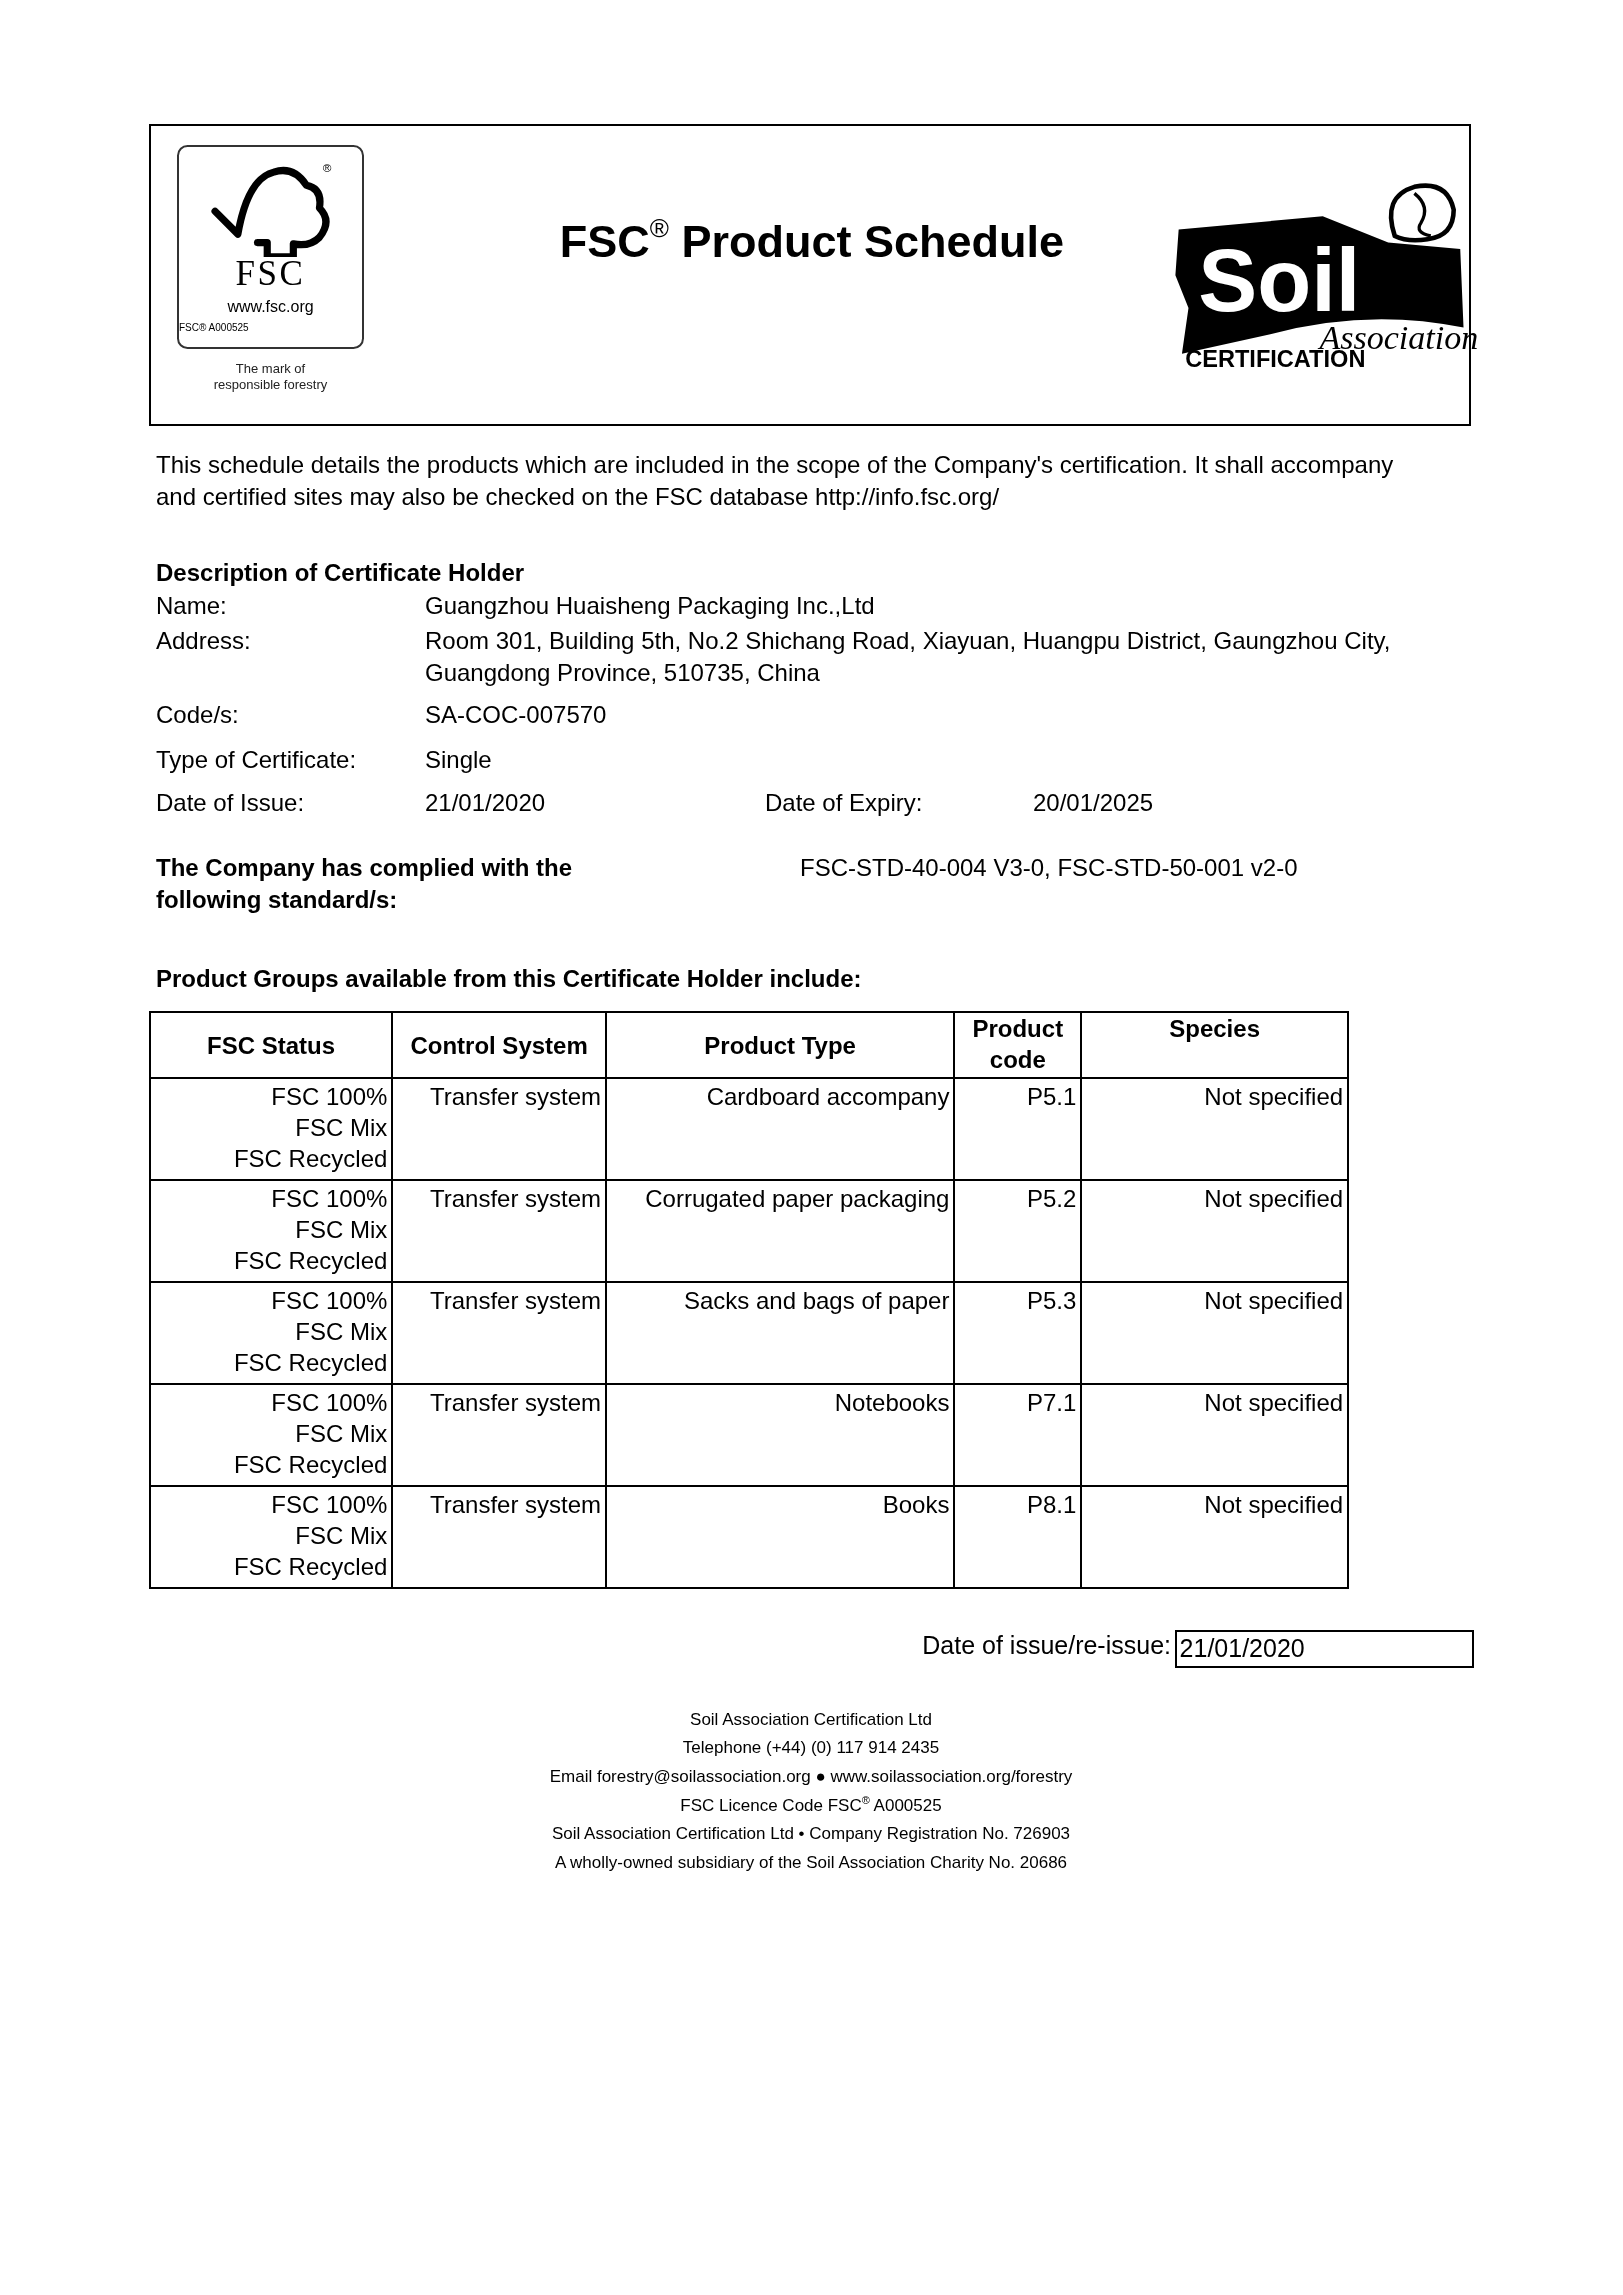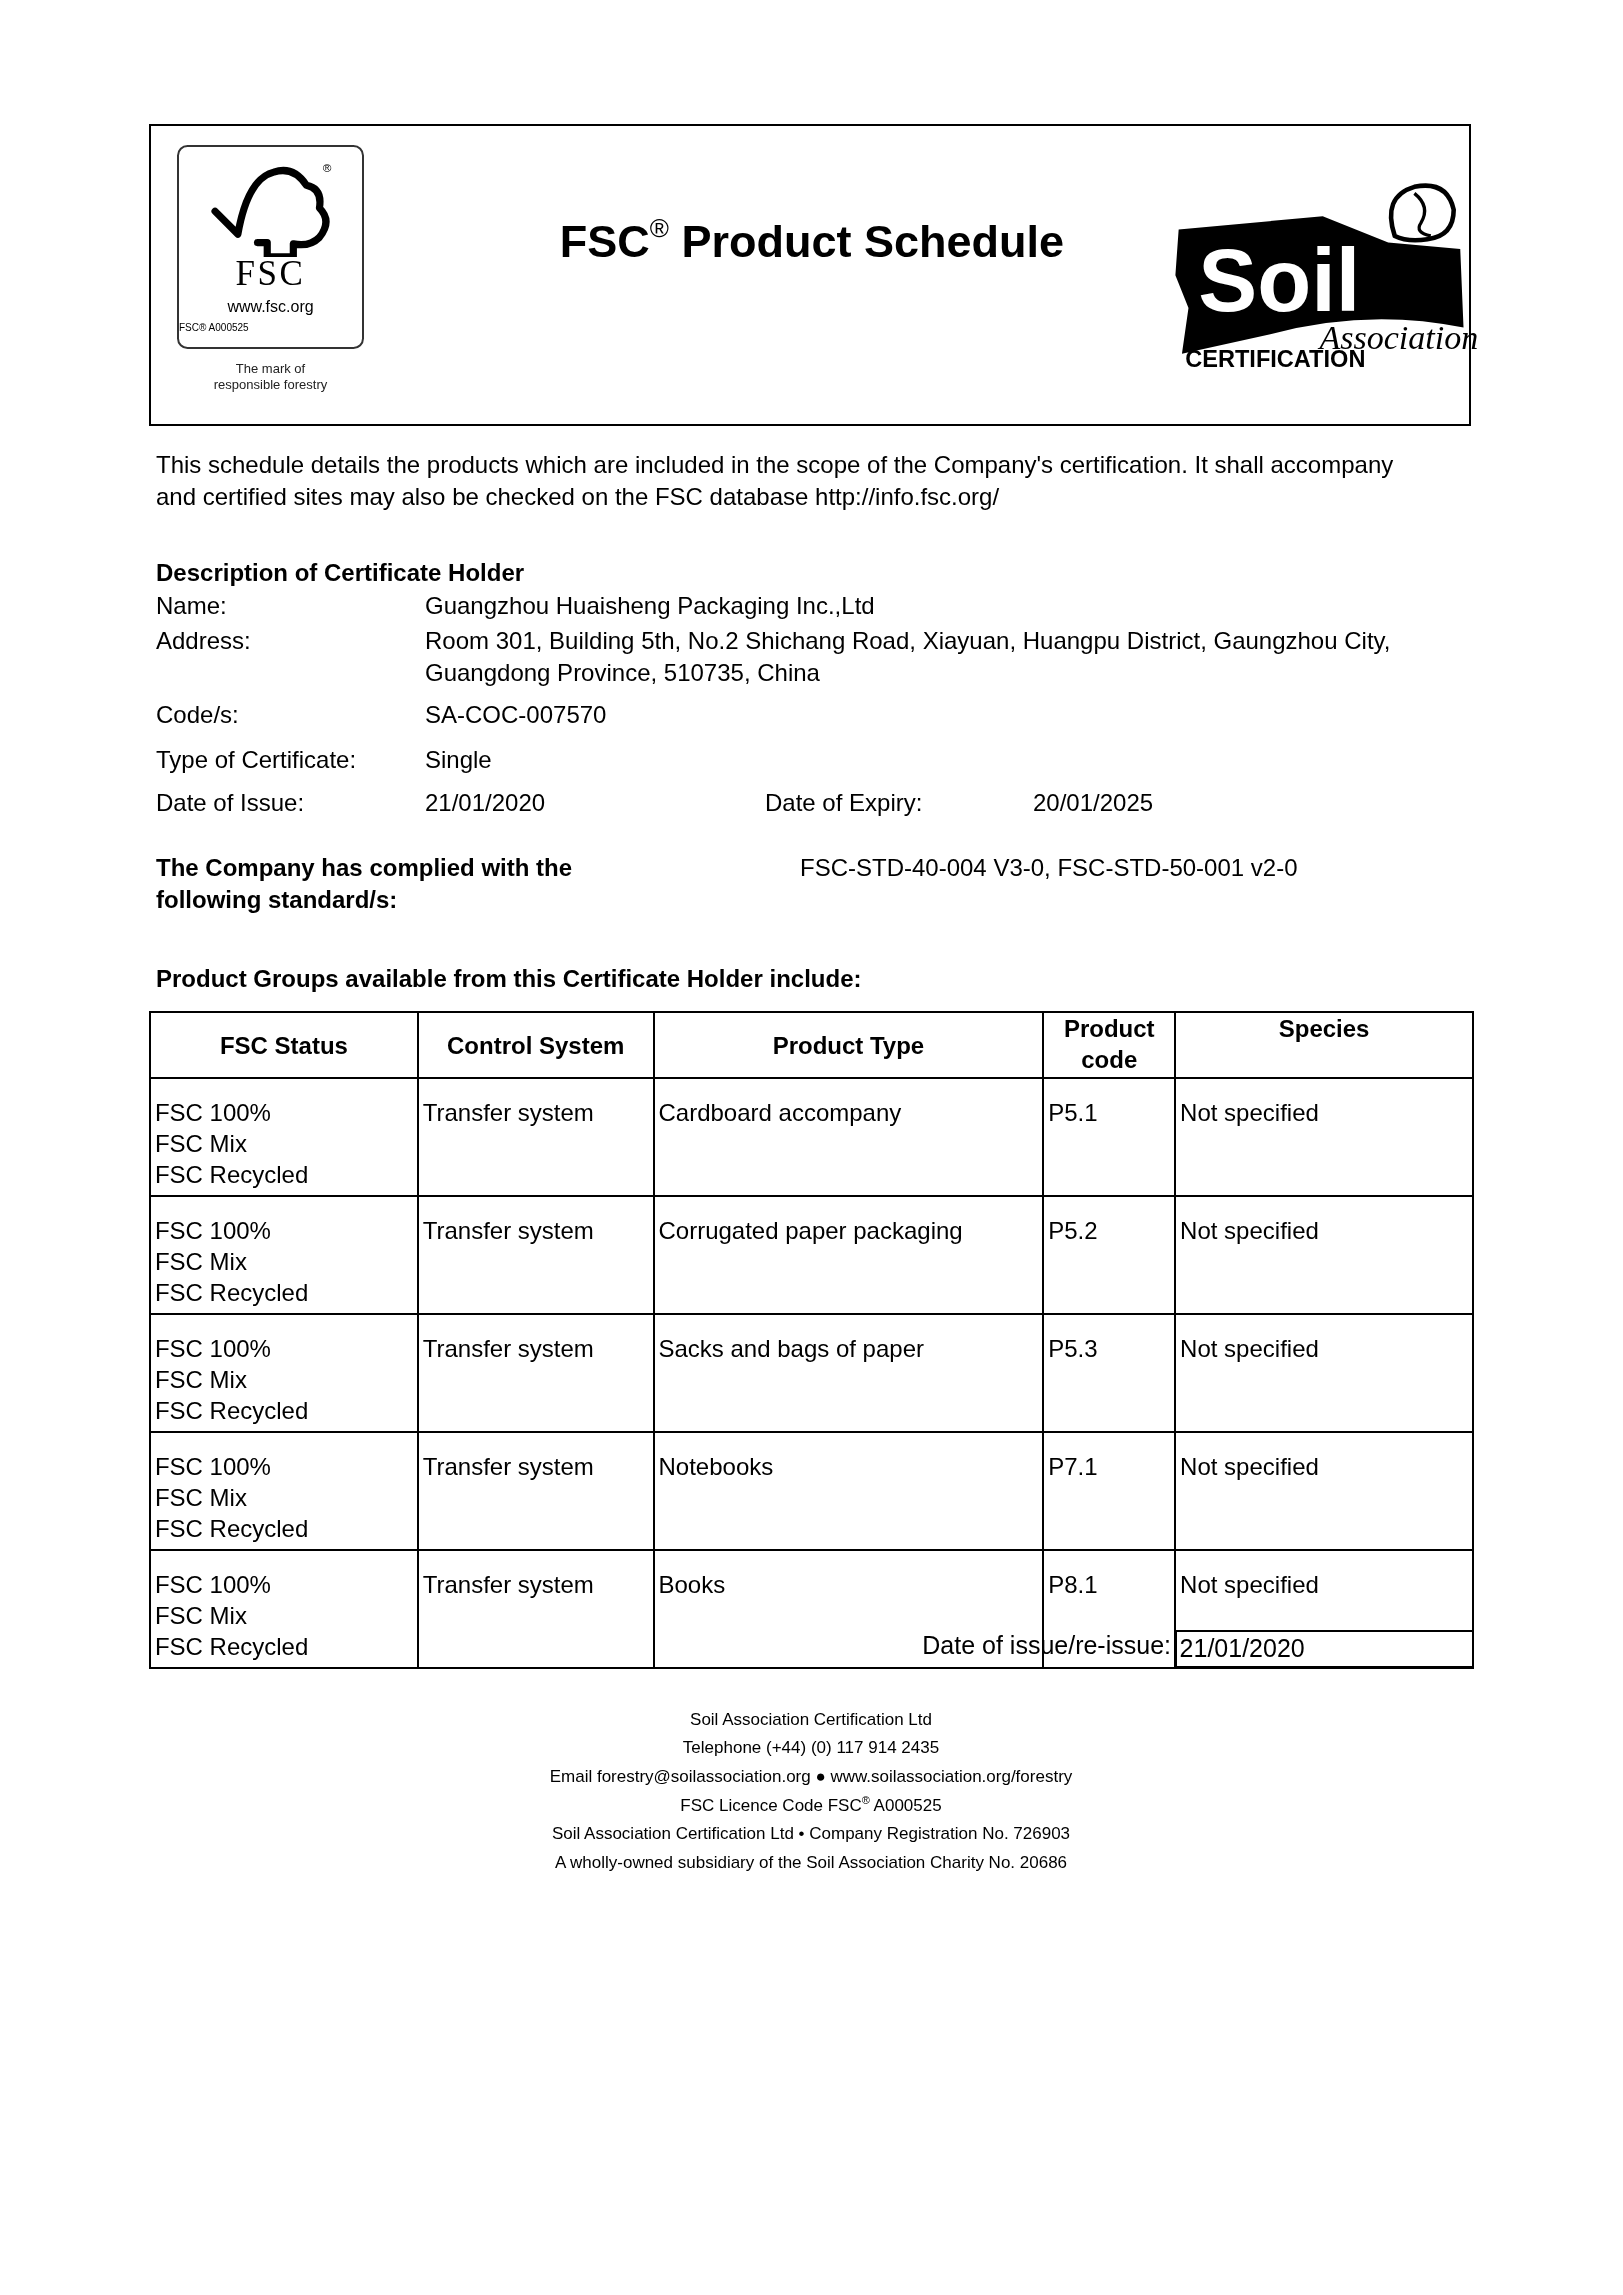--- a/index.html
+++ b/index.html
@@ -22,29 +22,29 @@
   .fsc-tagline { left: 177px; top: 361px; width: 187px; text-align: center; font-size: 13px; line-height: 15.7px; color: #222; }
   .title { left: 367px; top: 216px; width: 890px; text-align: center; font-size: 45px; font-weight: bold; }
   .title sup { font-size: 26px; font-weight: normal; position: relative; top: -3.9px; }
   .soil-logo { left: 1172px; top: 177px; width: 308px; height: 203px; }
   .text { font-size: 24px; line-height: 32px; }
   .intro { left: 156px; top: 449px; width: 1316px; }
   .bold { font-weight: bold; }
   .label { left: 156px; }
   .value { left: 425px; }
   table.products {
-    position: absolute; left: 149px; top: 1011px; width: 1325px;
+    position: absolute; left: 149px; top: 1011px; width: 1200px;
     border-collapse: collapse; font-size: 24px; line-height: 31px;
   }
   table.products th, table.products td {
     border: 2.6px solid #000; vertical-align: top; padding: 0 3.9px; text-align: left;
   }
   table.products th { font-weight: bold; text-align: center; height: 64px; }
   table.products th.mid { vertical-align: middle; }
-  table.products td { height: 98px; padding-top: 18px; }
+  table.products td { height: 98px; padding-top: 2px; text-align: right; }
   .date-label { left: 785px; top: 1631px; width: 386px; text-align: right; font-size: 25px; }
   .date-box { left: 1175px; top: 1630px; width: 299px; height: 38px; border: 2.6px solid #000;
     box-sizing: border-box; font-size: 25px; line-height: 33px; padding-left: 2.6px; }
   .footer { left: 353px; width: 916px; text-align: center; font-size: 17px; }
   .footer sup { font-size: 11px; }
 </style>
 </head>
 <body>
 
 <div class="abs header-box"></div>

